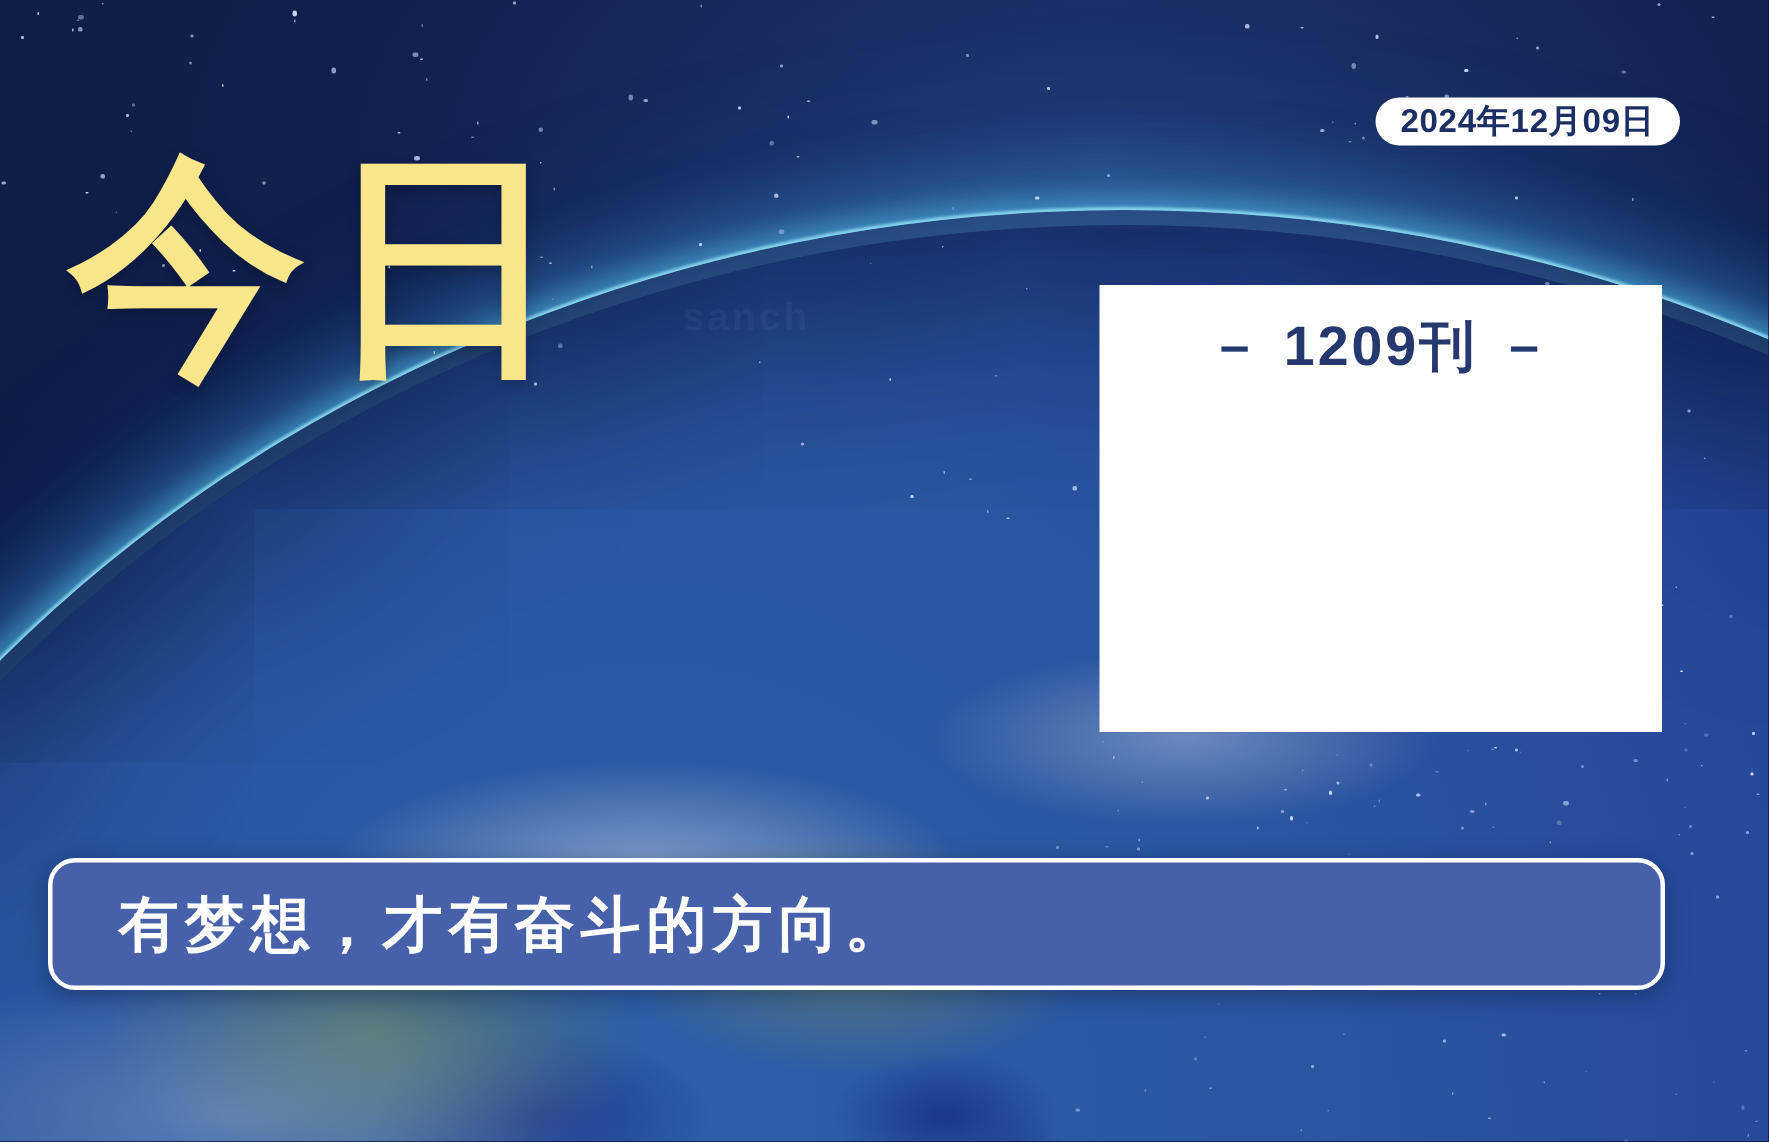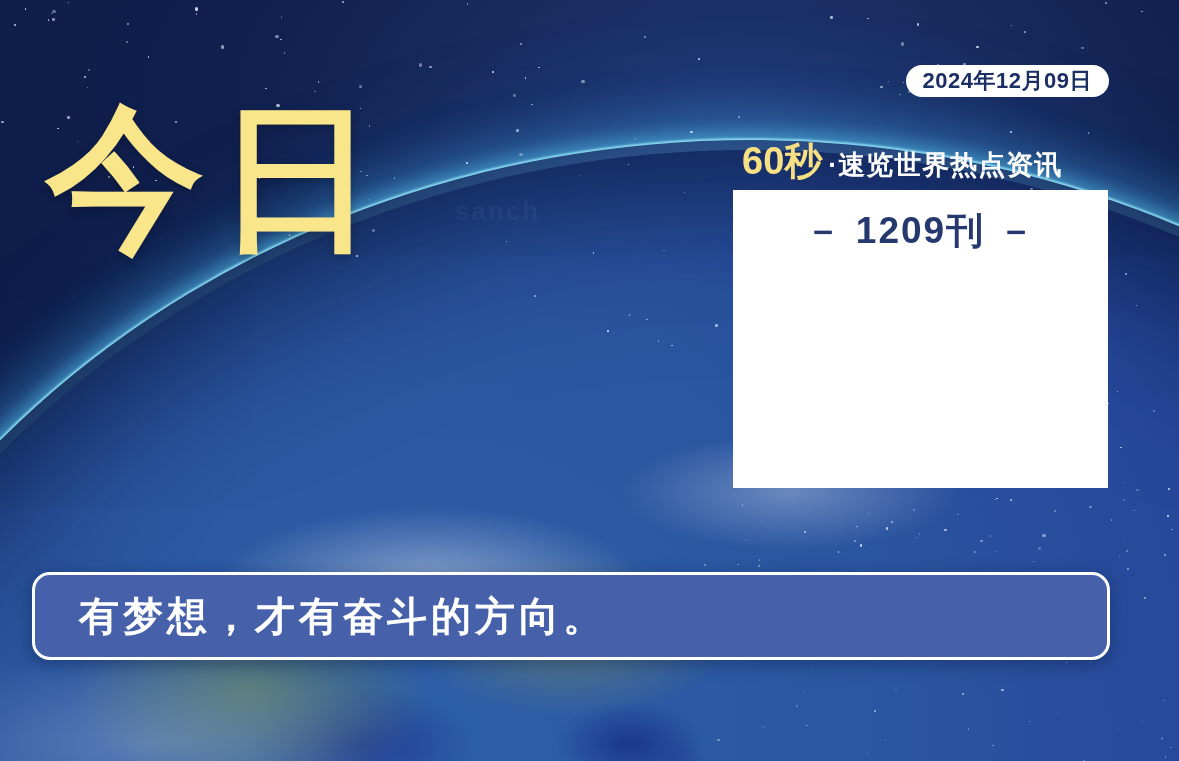--- a/index.html
+++ b/index.html
@@ -142,21 +142,21 @@
     letter-spacing: 10px;
     margin-top: -18px;
     margin-left: -6px;
     text-shadow: 0 4px 14px rgba(12,24,60,.35);
     white-space: nowrap;
   }
 
   
   .date-pill {
     position: absolute;
-    right: 70px;
+    right: 59px;
     top: 65px;
     height: 32px;
     padding: 0 17px;
     display: flex;
     align-items: center;
     background: #ffffff;
     border-radius: 16px;
     color: #1b2f64;
     font-size: 22px;
     font-weight: 700;
@@ -519,24 +519,20 @@
   <div class="watermark">sanch</div>
 
   <div class="date-pill">
     <span>2024年12月09日</span>
   </div>
 
   <div class="title-block">
     <div class="title-line1">今日</div>
   </div>
 
-  <div class="tagline">
-    <span class="secs">60秒</span>
-    <span class="rest">·速览世界热点资讯</span>
-  </div>
 
   <div class="info-card">
     <div class="issue">－ 1209刊 －</div>
   </div>
 
   <div class="quote-banner">
     <div class="quote-text">有梦想，才有奋斗的方向。</div>
   </div>
 
 </div>

